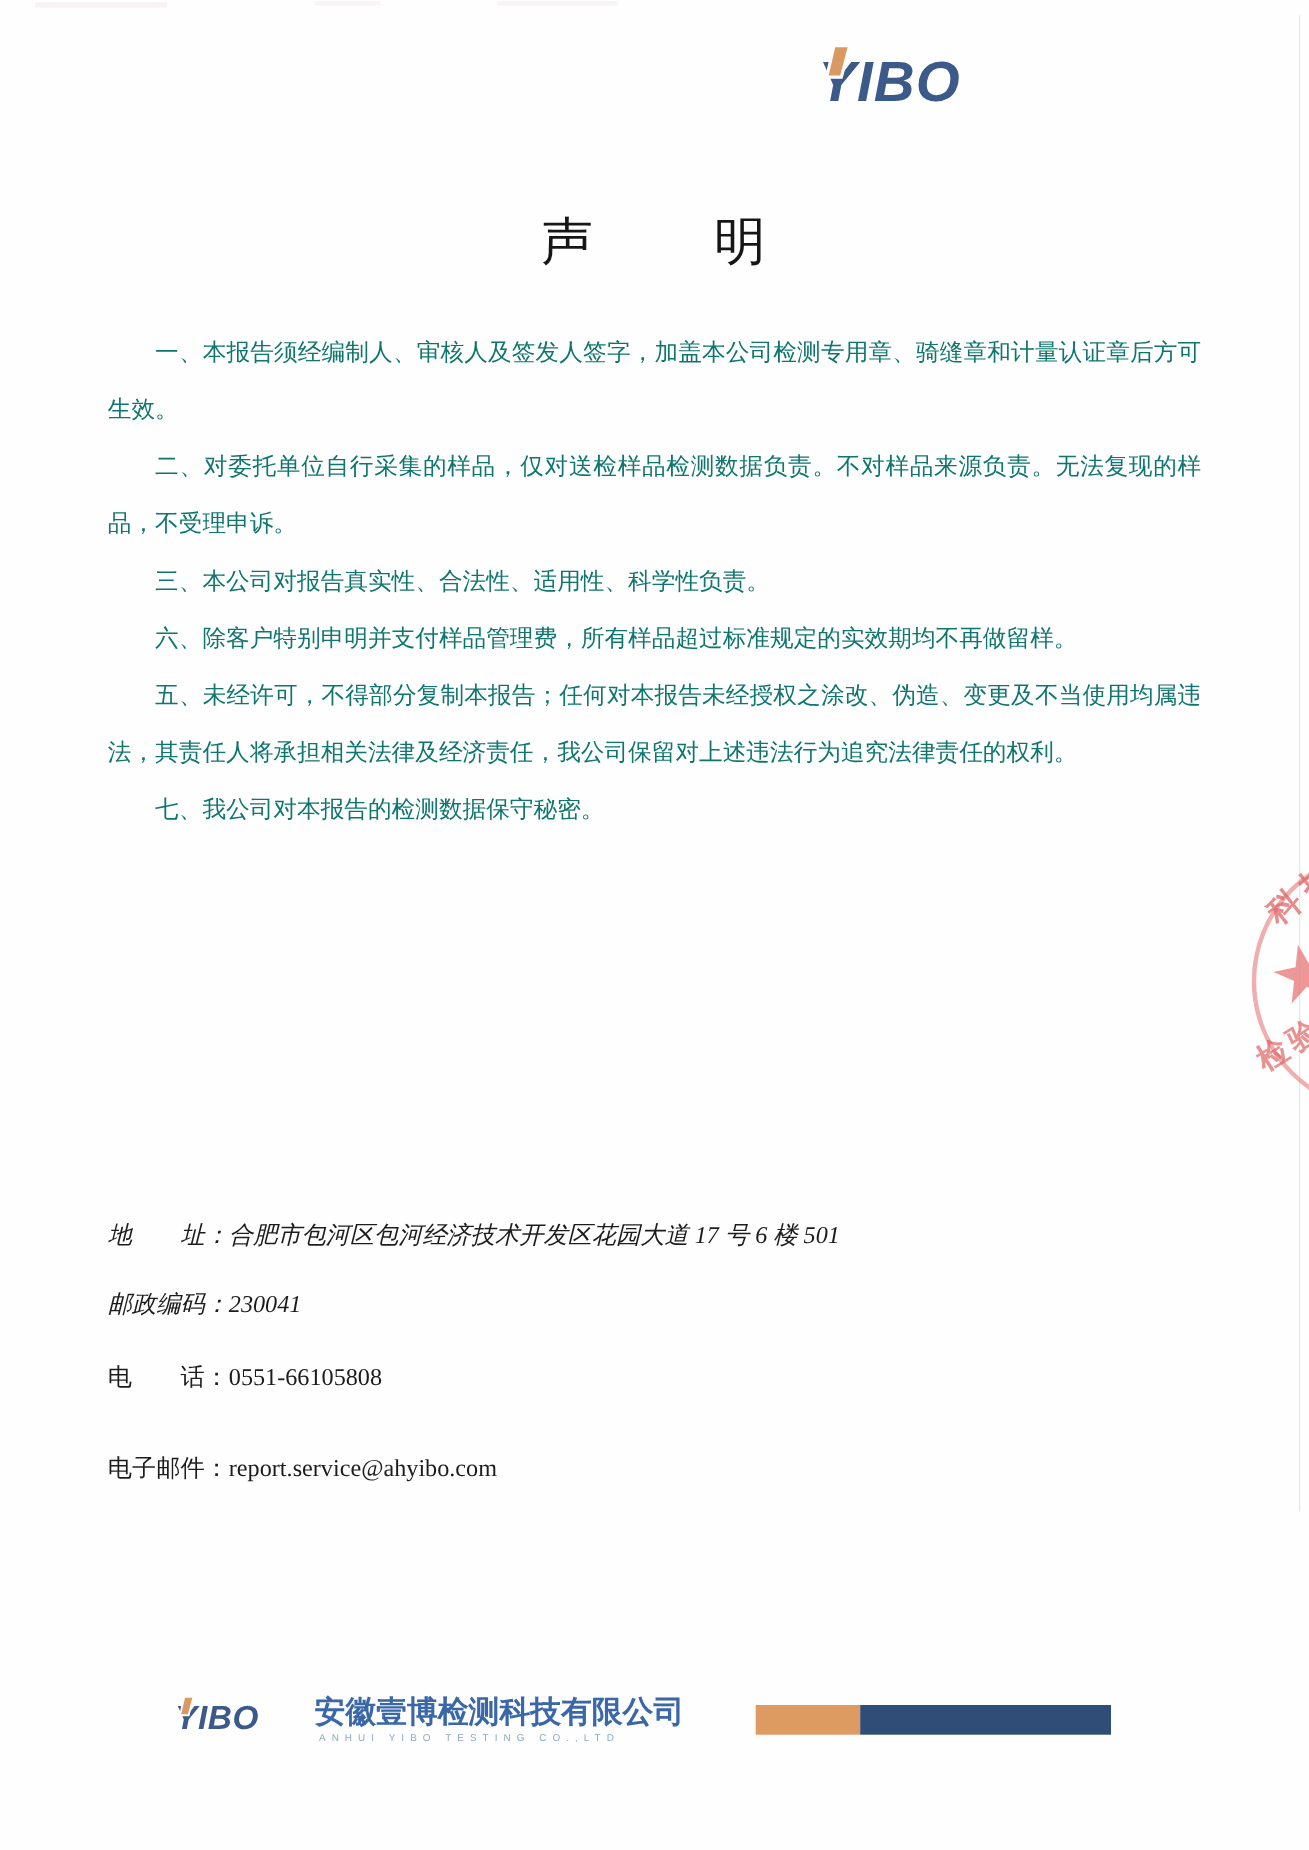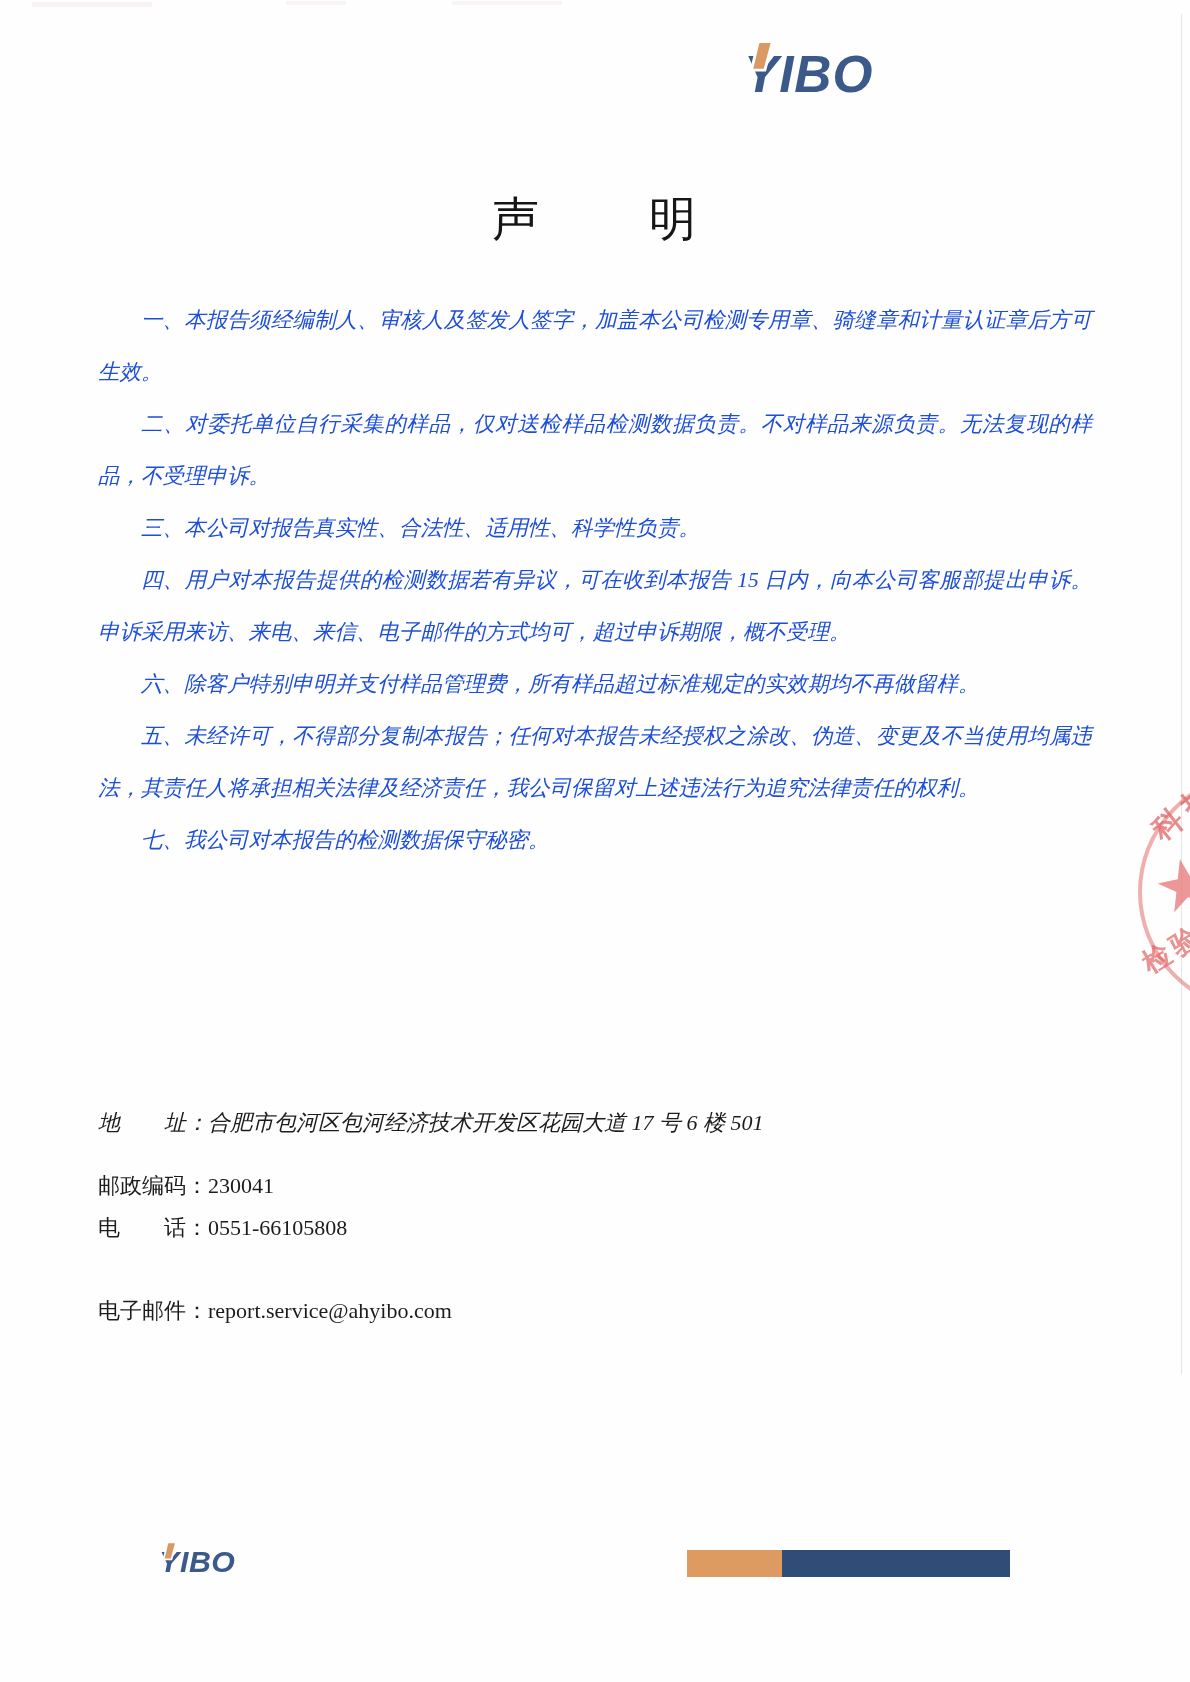--- a/index.html
+++ b/index.html
@@ -39,33 +39,32 @@
   .doc-title {
     position: absolute; left: 0; top: 188px; width: 100%;
     display: flex; justify-content: center; gap: 108px;
     font-size: 47px; color: #161616; letter-spacing: 2px;
   }
 
   
   .body-text {
     position: absolute; left: 98px; top: 294px; width: 994px;
     font-size: 21.5px; line-height: 52px; text-align: justify;
-    color: #1d4ed8;
-    font-style: italic;
+    color: #0f766e;
   }
   .body-text p { text-indent: 2em; margin: 0; }
 
   
   .contact {
     position: absolute; left: 98px; top: 1108px; width: 900px;
     font-size: 22px; color: #1c1c1c;
   }
   .contact .row { display: block; }
   .contact .row.r1 { margin-bottom: 33px; font-style: italic; }
-  .contact .row.r2 { margin-bottom: 12px; }
+  .contact .row.r2 { margin-bottom: 36px; font-style: italic; }
   .contact .row.r3 { margin-bottom: 53px; }
 
   
   .footer {
     position: absolute; left: 158px; top: 1540px; height: 60px;
     display: flex; align-items: flex-start;
   }
   .footer .logo-svg { margin-right: 10px; margin-top: 2px; }
   .footer-company { display: flex; flex-direction: column; }
   .footer-company .cn {
@@ -129,21 +128,20 @@
 
   <div class="doc-title">
     <span>声</span>
     <span>明</span>
   </div>
 
   <div class="body-text">
     <p>一、本报告须经编制人、审核人及签发人签字，加盖本公司检测专用章、骑缝章和计量认证章后方可生效。</p>
     <p>二、对委托单位自行采集的样品，仅对送检样品检测数据负责。不对样品来源负责。无法复现的样品，不受理申诉。</p>
     <p>三、本公司对报告真实性、合法性、适用性、科学性负责。</p>
-    <p>四、用户对本报告提供的检测数据若有异议，可在收到本报告 15 日内，向本公司客服部提出申诉。申诉采用来访、来电、来信、电子邮件的方式均可，超过申诉期限，概不受理。</p>
     <p>六、除客户特别申明并支付样品管理费，所有样品超过标准规定的实效期均不再做留样。</p>
     <p>五、未经许可，不得部分复制本报告；任何对本报告未经授权之涂改、伪造、变更及不当使用均属违法，其责任人将承担相关法律及经济责任，我公司保留对上述违法行为追究法律责任的权利。</p>
     <p>七、我公司对本报告的检测数据保守秘密。</p>
   </div>
 
   <div class="contact">
     <div class="row r1">
       <span>地　　址：</span><span>合肥市包河区包河经济技术开发区花园大道 17 号 6 楼 501</span>
     </div>
     <div class="row r2">
@@ -162,19 +160,23 @@
     <div class="stamp-text-top">科技</div>
     <div class="stamp-star">★</div>
     <div class="stamp-text-bottom">检验</div>
   </div>
 
   <div class="footer">
     <svg class="yibo-svg logo-svg" width="118" height="38" viewBox="0 0 210 64">
       <text x="2" y="52" font-size="54" fill="#3b5a8a">YIBO</text>
       <polygon points="17,-1 32,-1 24,29 10,29" fill="#d89a62" stroke="#fefefe" stroke-width="3"></polygon>
     </svg>
+    <div class="footer-company">
+      <span class="cn">安徽壹博检测科技有限公司</span>
+      <span class="en">ANHUI YIBO TESTING CO.,LTD</span>
+    </div>
   </div>
   <div class="footer-bar">
     <div class="bar-orange"></div>
     <div class="bar-blue"></div>
   </div>
 
 </div>
 
 </body></html>

